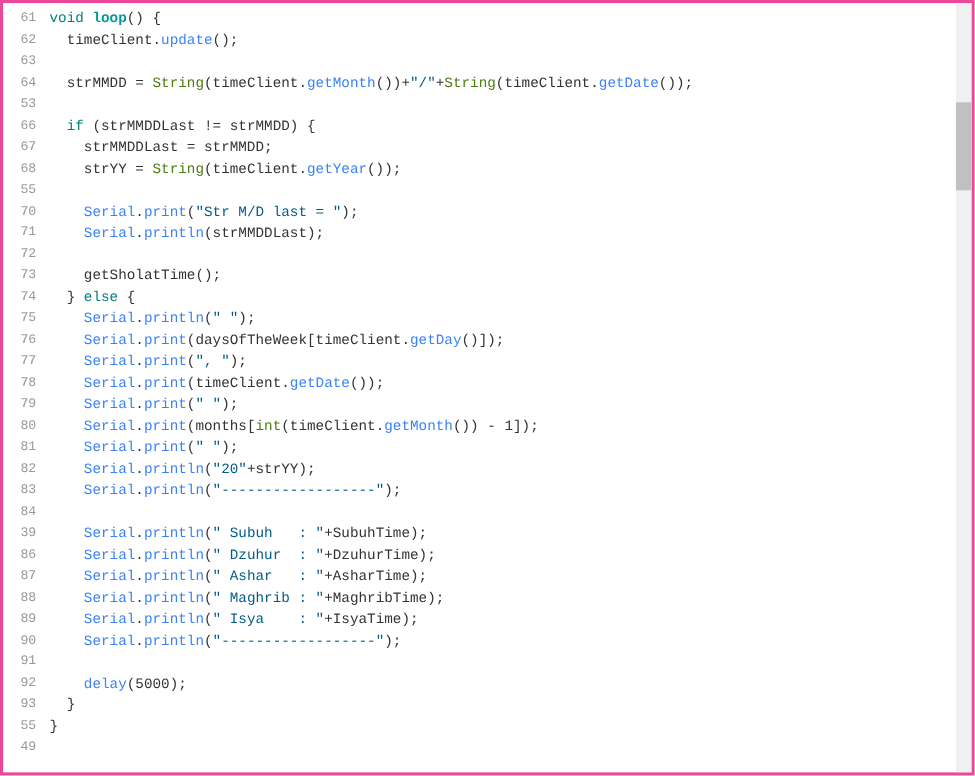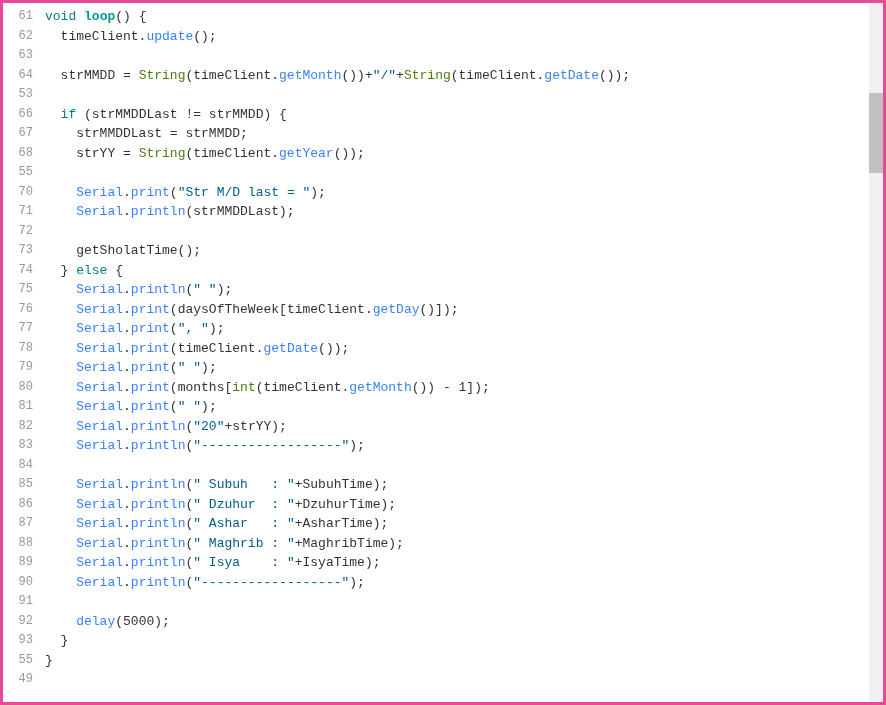--- a/index.html
+++ b/index.html
@@ -93,21 +93,21 @@
       <div>75</div>
       <div>76</div>
       <div>77</div>
       <div>78</div>
       <div>79</div>
       <div>80</div>
       <div>81</div>
       <div>82</div>
       <div>83</div>
       <div>84</div>
-      <div>85</div>
+      <div>39</div>
       <div>86</div>
       <div>87</div>
       <div>88</div>
       <div>89</div>
       <div>90</div>
       <div>91</div>
       <div>92</div>
       <div>93</div>
       <div>55</div>
       <div>49</div>

